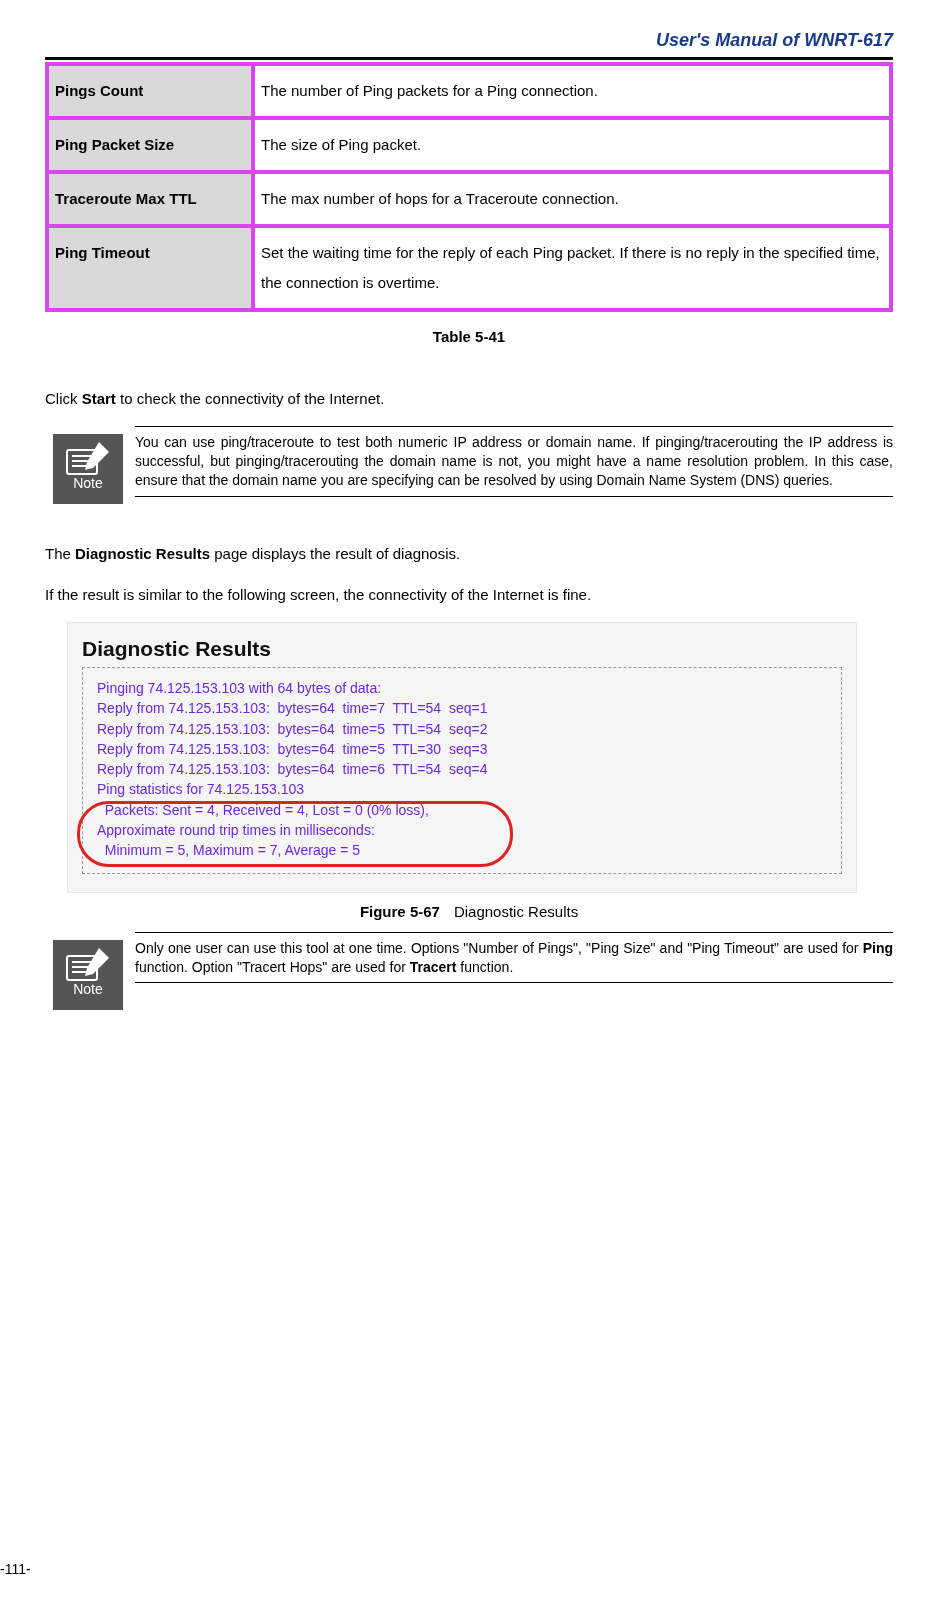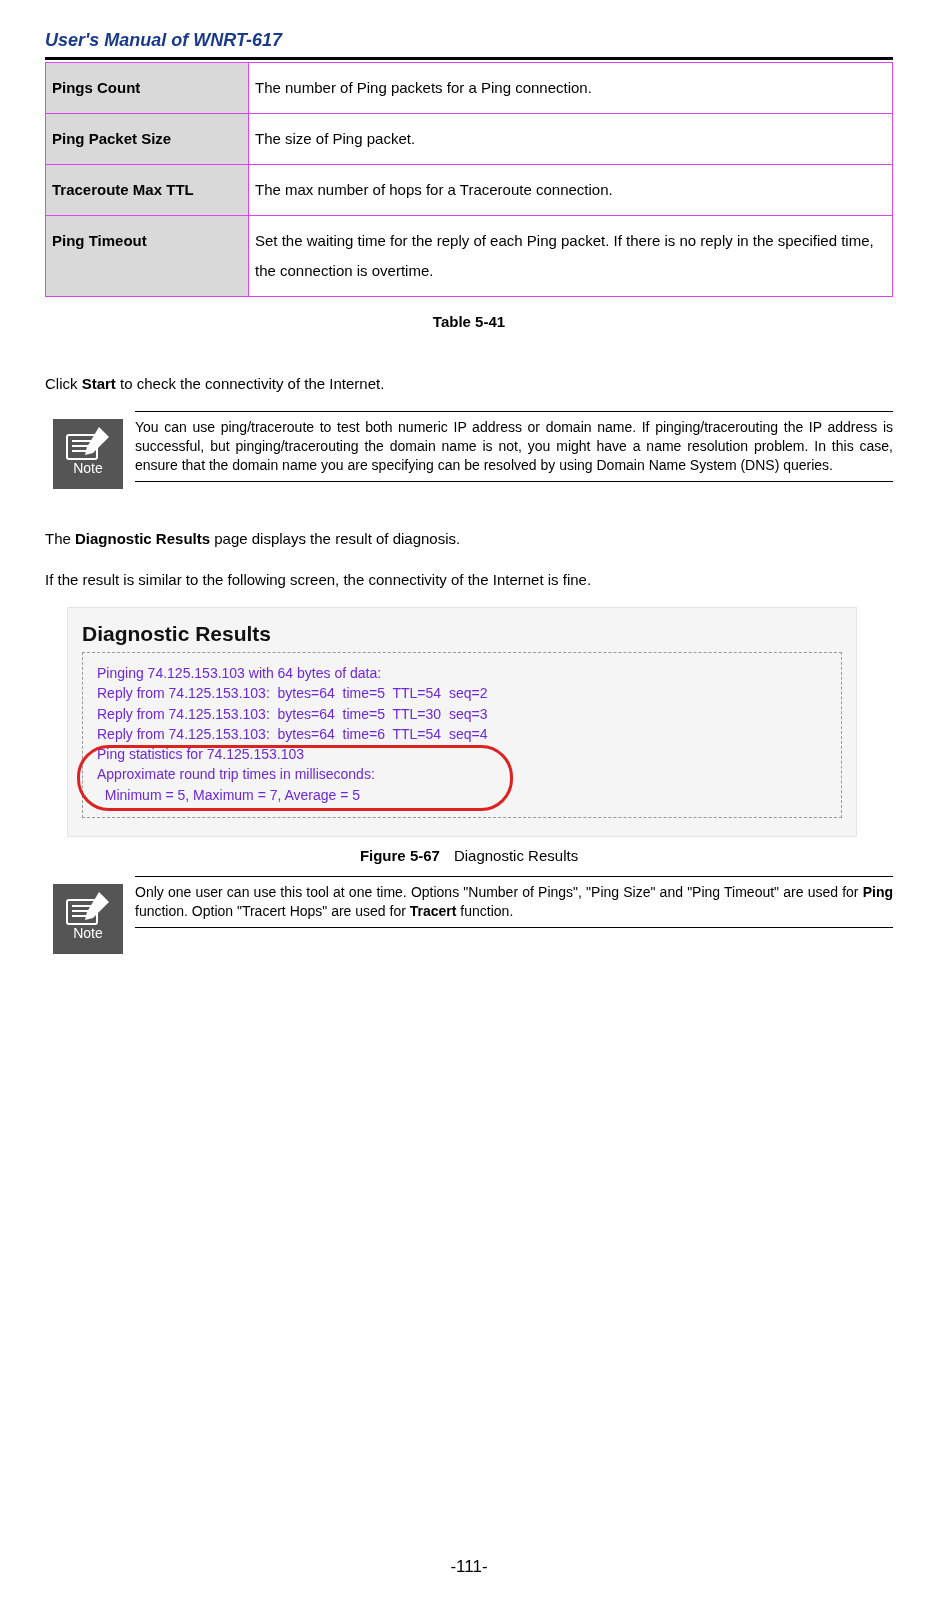--- a/index.html
+++ b/index.html
@@ -11,38 +11,39 @@
     width: 938px;
     background: #fff;
   }
   .page {
     padding: 20px 45px 20px 45px;
     box-sizing: border-box;
     position: relative;
     min-height: 1597px;
   }
   .header-title {
+    text-align: right;
     color: #1a3a8c;
     font-style: italic;
     font-weight: bold;
     font-size: 18px;
     padding: 10px 0 6px 0;
   }
   .header-rule {
     border: none;
     border-top: 3px solid #000;
     margin: 0 0 2px 0;
   }
   table.param-table {
     width: 100%;
     border-collapse: collapse;
     margin-top: 1px;
   }
   table.param-table td {
-    border: 1px solid #d946ef;
+    border: 4px solid #d946ef;
     padding: 10px 6px;
     vertical-align: top;
     line-height: 2.0;
     font-size: 15px;
   }
   table.param-table td.label {
     background: #d9d9d9;
     font-weight: bold;
     width: 190px;
   }
@@ -122,22 +123,22 @@
   }
   .figure-caption {
     text-align: center;
     margin: 10px 0 12px 0;
   }
   .figure-caption .fignum { font-weight: bold; margin-right: 14px; }
   .page-number {
     position: absolute;
     bottom: 20px;
     left: 0; right: 0;
-    text-align: center;
-    font-size: 17px;
+    text-align: left;
+    font-size: 14px;
   }
 </style>
 </head>
 <body>
 
 <div class="page">
   <div class="header-title">User's Manual of WNRT-617</div>
   <hr class="header-rule">
 
   <table class="param-table">
@@ -187,25 +188,27 @@
   <div class="body-text">
     <span>The </span><span class="bold">Diagnostic Results</span><span> page displays the result of diagnosis.</span>
   </div>
   <div class="body-text">If the result is similar to the following screen, the connectivity of the Internet is fine.</div>
 
   <div class="diag-block">
     <div class="diag-title">Diagnostic Results</div>
     <div class="diag-panel">
       <div class="diag-line">Pinging 74.125.153.103 with 64 bytes of data:</div>
       <div class="diag-line"></div>
+      <div class="diag-line">Reply from 74.125.153.103:  bytes=64  time=7  TTL=54  seq=1</div>
       <div class="diag-line">Reply from 74.125.153.103:  bytes=64  time=5  TTL=54  seq=2</div>
       <div class="diag-line">Reply from 74.125.153.103:  bytes=64  time=5  TTL=30  seq=3</div>
       <div class="diag-line">Reply from 74.125.153.103:  bytes=64  time=6  TTL=54  seq=4</div>
       <div class="diag-line"></div>
       <div class="diag-line">Ping statistics for 74.125.153.103</div>
+      <div class="diag-line">  Packets: Sent = 4, Received = 4, Lost = 0 (0% loss),</div>
       <div class="diag-line">Approximate round trip times in milliseconds:</div>
       <div class="diag-line">  Minimum = 5, Maximum = 7, Average = 5</div>
       <div class="highlight-oval"></div>
     </div>
   </div>
 
   <div class="figure-caption">
     <span class="fignum">Figure 5-67</span><span>Diagnostic Results</span>
   </div>
 

